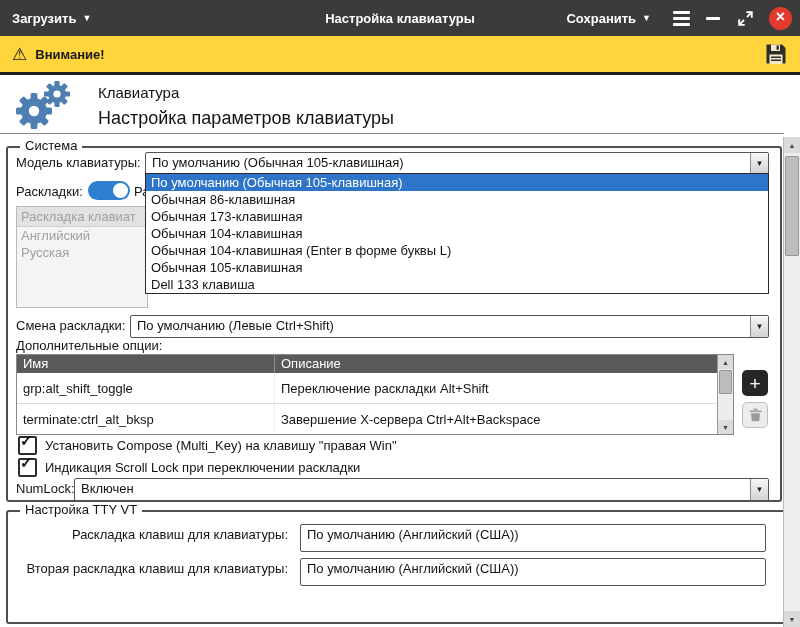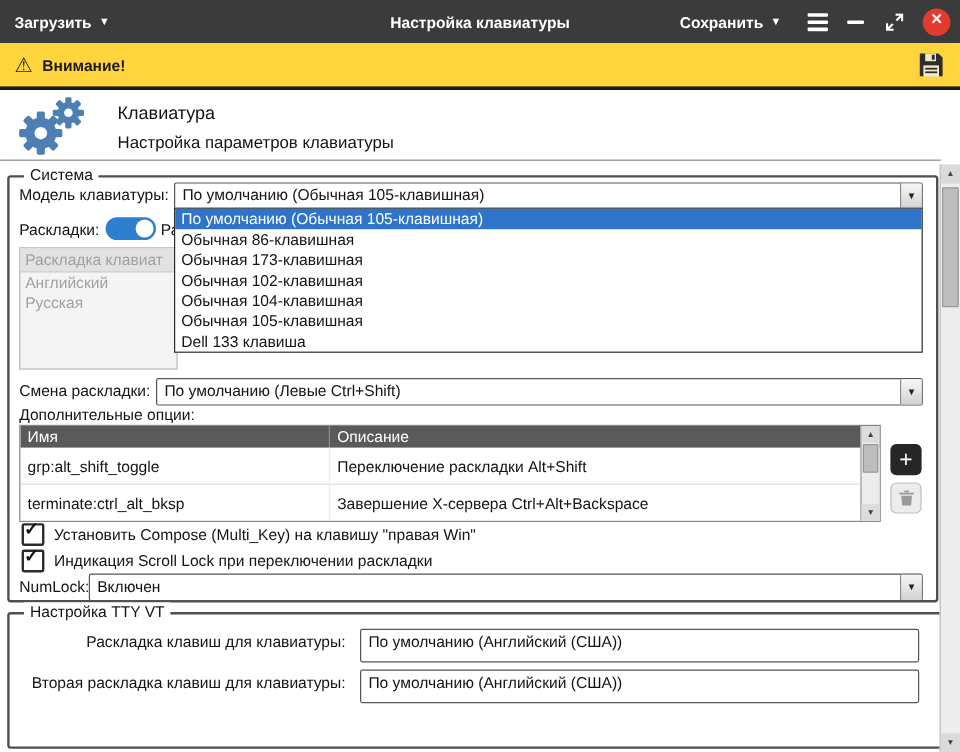--- a/index.html
+++ b/index.html
@@ -20,21 +20,21 @@
 
   
   .warnbar{position:absolute;top:36px;left:0;right:0;height:36px;background:#ffd43d;border-bottom:3px solid #1c1c1c;display:flex;align-items:center;padding:0 12px;gap:8px;}
   .warn-tri{font-size:17px;color:#1a1a1a;}
   .warn-text{font-weight:bold;color:#1a1a1a;}
   .warn-save{margin-left:auto;background:none;border:none;padding:0;display:flex;}
 
   
   .app-header{position:absolute;top:80px;left:8px;display:flex;align-items:center;gap:24px;}
   .hdr-text .hdr-title{font-size:15px;margin-bottom:7px;}
-  .hdr-text .hdr-sub{font-size:14px;}
+  .hdr-text .hdr-sub{font-size:18px;}
   .divider{position:absolute;top:133px;left:0;right:16px;height:1px;background:#8a8a8a;}
 
   
   .groupbox{position:absolute;border:2px solid #4f4f4f;border-radius:3px;background:#fff;}
   .legend{position:absolute;top:-10px;left:12px;background:#fff;padding:0 5px;white-space:nowrap;}
   .gb-system{left:6px;top:146px;width:772px;height:352px;}
   .gb-tty{left:6px;top:510px;width:772px;height:110px;padding-left:40px;}
   .lbl{position:absolute;white-space:nowrap;}
 
   
@@ -205,22 +205,22 @@
     <div class="layout-list">
       <div class="ll-header">Раскладка клавиат</div>
       <div class="ll-item">Английский</div>
       <div class="ll-item">Русская</div>
     </div>
 
     <div class="dd-list">
       <div class="dd-item selected">По умолчанию (Обычная 105-клавишная)</div>
       <div class="dd-item">Обычная 86-клавишная</div>
       <div class="dd-item">Обычная 173-клавишная</div>
-      <div class="dd-item">Обычная 102-клавишная</div>
       <div class="dd-item">Обычная 104-клавишная</div>
+      <div class="dd-item">Обычная 104-клавишная (Enter в форме буквы L)</div>
       <div class="dd-item">Обычная 105-клавишная</div>
       <div class="dd-item">Dell 133 клавиша</div>
     </div>
 
     <span class="lbl" style="left:8px;top:170px;">Смена раскладки:</span>
     <div class="combo" style="left:122px;top:167px;width:637px;gap:24px;">
       <span class="combo-text">По умолчанию (Левые Ctrl+Shift)</span>
       <span class="combo-arrow">▼</span>
     </div>
 

